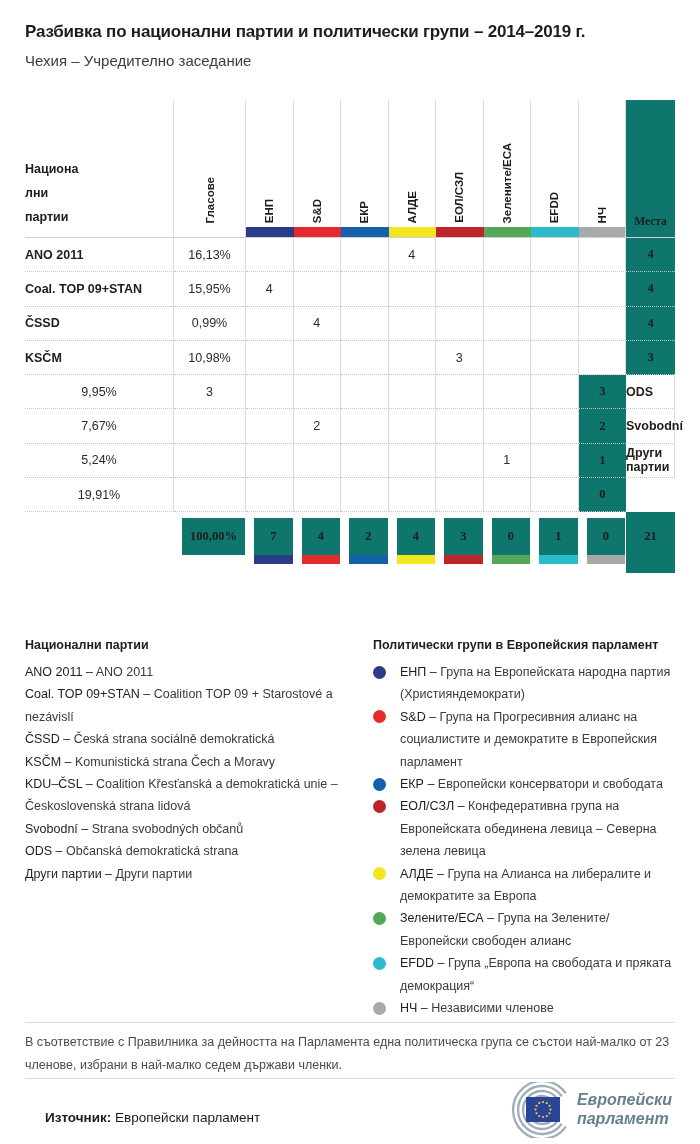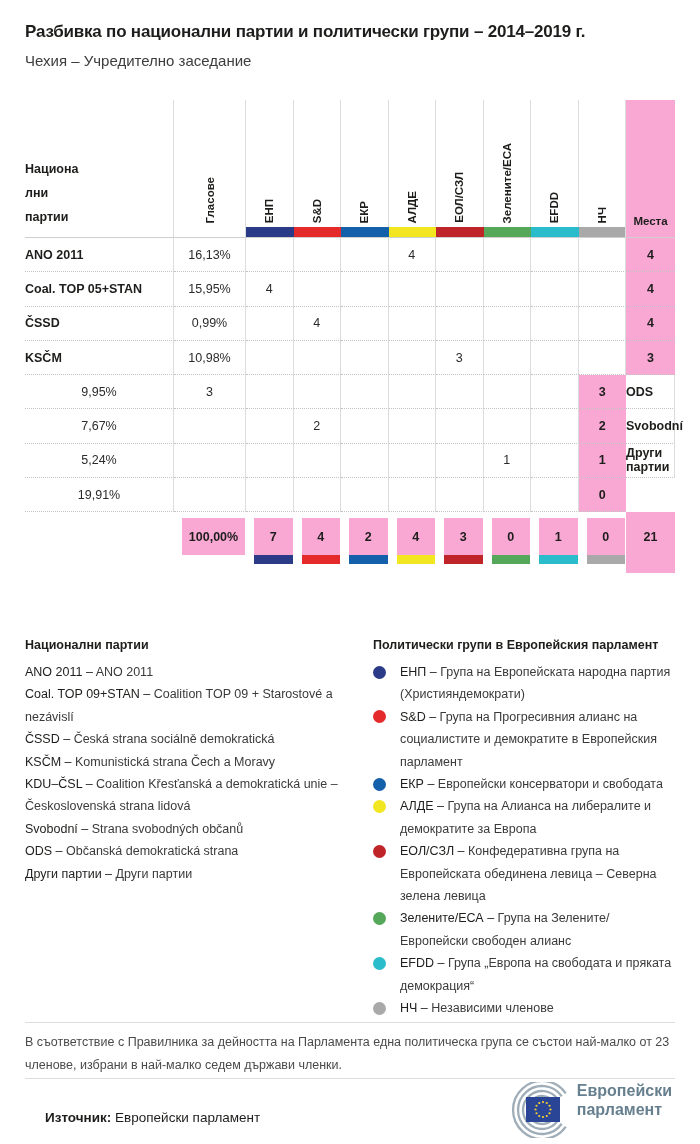--- a/index.html
+++ b/index.html
@@ -12,21 +12,21 @@
 
   
   .table { position:absolute; top:100px; left:25px; width:650px;
            display:grid; grid-template-columns:149px 72px repeat(8,47.5px) 49px;
            grid-template-rows:138px repeat(8,34.3px) 6px 37px 9px 9px; }
   .cell { position:relative; font-size:12.5px; color:#2b2b2b; }
   .vline { border-right:1px solid #dcdcdc; }
   .wline { border-right:1px solid #ffffff;margin-left:8px; }
   .dotted { border-bottom:1px dotted #c4c4c4; }
   .solidb { border-bottom:1px solid #cfcfcf; }
-  .gray { background:#f9a8d4; }
+  .gray { background:#0f766e;font-family:Liberation Serif, serif; }
   .party { font-weight:700; color:#1d1d1b; display:flex; align-items:center; }
   .num { display:flex; align-items:center; justify-content:center; }
   .bold { font-weight:700; color:#1d1d1b; }
   .rotwrap { position:absolute; bottom:14px; left:0; right:0; display:flex; justify-content:center; }
   .rot { writing-mode:vertical-rl; transform:rotate(180deg); font-weight:700; font-size:11.5px; color:#1d1d1b; white-space:nowrap; }
   .hbar { position:absolute; bottom:0; left:0; right:0; height:10px; }
   .corner-label { position:absolute; bottom:8px; left:0; width:58px; font-weight:700; font-size:12.5px; line-height:24px; color:#1d1d1b; overflow-wrap:anywhere; }
   .seats-label { position:absolute; bottom:10px; left:0; right:0; text-align:center; font-weight:700; font-size:11.5px; color:#1d1d1b; }
 
   
@@ -39,21 +39,21 @@
   .lgg-item { position:relative; padding-left:27px; font-size:12.5px; line-height:22.4px; color:#3a3a3a; max-width:300px; }
   .dot { position:absolute; left:0; top:4.5px; width:13px; height:13px; border-radius:50%; }
 
   
   .rule { position:absolute; left:25px; right:25px; border-top:1px solid #dcdcdc; }
   .rule1 { top:1022px; } .rule2 { top:1078px; }
   .note { position:absolute; top:1031px; left:25px; width:650px; font-size:12.5px; line-height:23px; color:#4a4a4a; }
   .source { position:absolute; top:1110px; left:25px; font-size:13.5px; color:#1d1d1b; }
   .source .lbl { font-weight:700;margin-left:20px; }
 
-  .logo { position:absolute; top:1082px; right:28px; display:flex; align-items:flex-start; }
+  .logo { position:absolute; top:1082px; right:28px; display:flex; align-items:center;font-style:italic; }
   .logo-mark { position:relative; width:84px; height:56px; }
   .logo-flag { position:absolute; left:42px; top:15px; width:34px; height:25px; background:#2a4596; }
   .logo-text { margin-left:9px; font-size:16px; font-weight:700; color:#66808f; line-height:1.18; }
 </style>
 </head>
 <body>
 <div id="page">
 
   <div class="title">Разбивка по национални партии и политически групи – 2014–2019 г.</div>
   <div class="subtitle">Чехия – Учредително заседание</div>
@@ -122,21 +122,21 @@
       <div class="cell vline dotted num">16,13%</div>
       <div class="cell vline dotted num"></div>
       <div class="cell vline dotted num"></div>
       <div class="cell vline dotted num"></div>
       <div class="cell vline dotted num">4</div>
       <div class="cell vline dotted num"></div>
       <div class="cell vline dotted num"></div>
       <div class="cell vline dotted num"></div>
       <div class="cell vline dotted num"></div>
       <div class="cell gray dotted num bold">4</div>
-      <div class="cell vline dotted party">Coal. TOP 05+STAN</div>
+      <div class="cell vline dotted party">Coal. TOP 09+STAN</div>
       <div class="cell vline dotted num">15,95%</div>
       <div class="cell vline dotted num">4</div>
       <div class="cell vline dotted num"></div>
       <div class="cell vline dotted num"></div>
       <div class="cell vline dotted num"></div>
       <div class="cell vline dotted num"></div>
       <div class="cell vline dotted num"></div>
       <div class="cell vline dotted num"></div>
       <div class="cell vline dotted num"></div>
       <div class="cell gray dotted num bold">4</div>
@@ -245,22 +245,22 @@
           <div class="lg-item"><span class="lg-name">ODS – </span><span>Občanská demokratická strana</span></div>
           <div class="lg-item"><span class="lg-name">Други партии – </span><span>Други партии</span></div>
         </div>
     </div>
     <div class="lg-right">
       <div class="lg-title">Политически групи в Европейския парламент</div>
       <div id="lg-right-items">
           <div class="lgg-item"><span class="dot" style="background: rgb(44, 59, 135);"></span><span class="lg-name">ЕНП – </span><span>Група на Европейската народна партия (Християндемократи)</span></div>
           <div class="lgg-item"><span class="dot" style="background: rgb(228, 42, 42);"></span><span class="lg-name">S&amp;D – </span><span>Група на Прогресивния алианс на социалистите и демократите в Европейския парламент</span></div>
           <div class="lgg-item"><span class="dot" style="background: rgb(21, 96, 171);"></span><span class="lg-name">ЕКР – </span><span>Европейски консерватори и свободата</span></div>
+          <div class="lgg-item"><span class="dot" style="background: rgb(191, 36, 41);"></span><span class="lg-name">ЕОЛ/СЗЛ – </span><span>Конфедеративна група на Европейската обединена левица – Северна зелена левица</span></div>
           <div class="lgg-item"><span class="dot" style="background: rgb(241, 230, 31);"></span><span class="lg-name">АЛДЕ – </span><span>Група на Алианса на либералите и демократите за Европа</span></div>
-          <div class="lgg-item"><span class="dot" style="background: rgb(191, 36, 41);"></span><span class="lg-name">ЕОЛ/СЗЛ – </span><span>Конфедеративна група на Европейската обединена левица – Северна зелена левица</span></div>
           <div class="lgg-item"><span class="dot" style="background: rgb(85, 167, 90);"></span><span class="lg-name">Зелените/ЕСА – </span><span>Група на Зелените/Европейски свободен алианс</span></div>
           <div class="lgg-item"><span class="dot" style="background: rgb(42, 188, 203);"></span><span class="lg-name">EFDD – </span><span>Група „Европа на свободата и пряката демокрация“</span></div>
           <div class="lgg-item"><span class="dot" style="background: rgb(169, 169, 169);"></span><span class="lg-name">НЧ – </span><span>Независими членове</span></div>
         </div>
     </div>
   </div>
 
   <div class="rule rule1"></div>
   <div class="note">В съответствие с Правилника за дейността на Парламента една политическа група се състои най-малко от 23 членове, избрани в най-малко седем държави членки.</div>
   <div class="rule rule2"></div>

